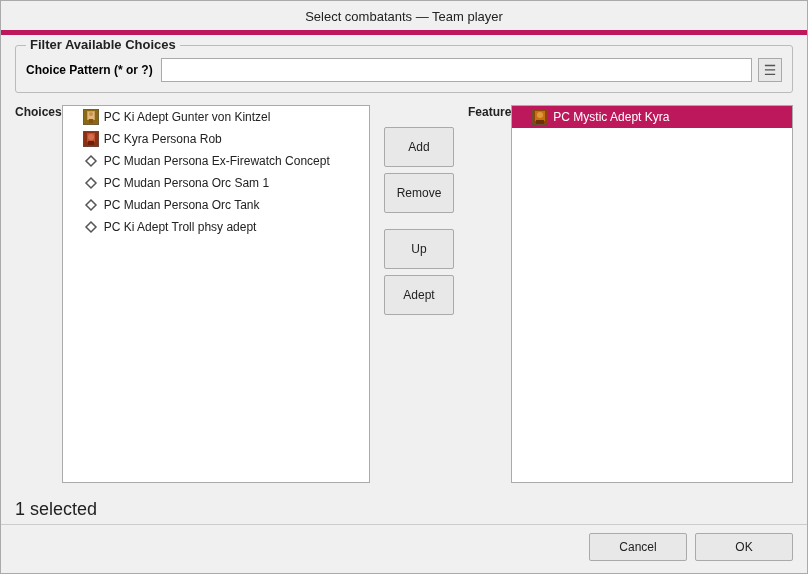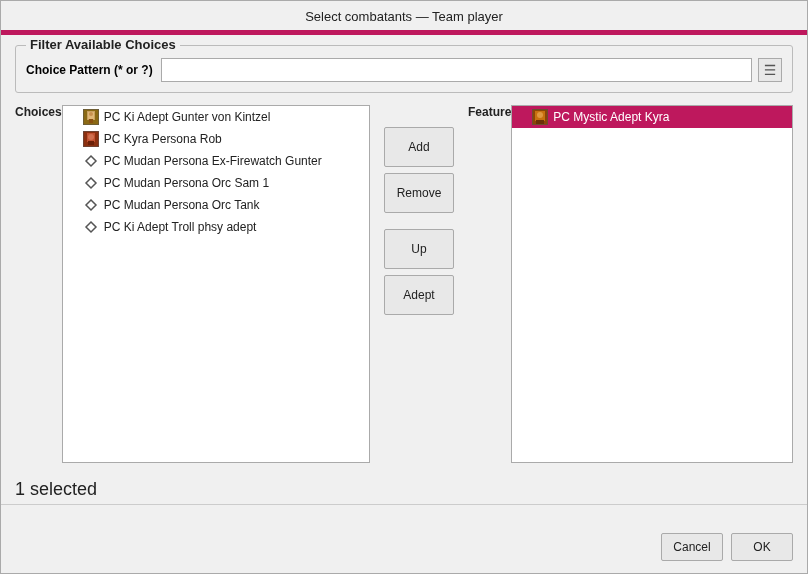--- a/index.html
+++ b/index.html
@@ -150,29 +150,28 @@
       color: #222;
     }
     .dialog-footer {
       display: flex;
       justify-content: flex-end;
       padding: 8px 14px 12px 14px;
       gap: 8px;
       border-top: 1px solid #ccc;
     }
     .footer-btn {
-      width: 62px;
+      width: 98px;
       height: 28px;
       border: 1px solid #aaa;
       background: #e8e8e8;
       cursor: pointer;
       font-size: 12px;
       color: #222;
       border-radius: 2px;
-      margin-top: 20px;
     }
   </style>
 </head>
 <body>
 
 <div class="dialog">
   <div class="dialog-title">Select combatants — Team player</div>
 
   <div class="dialog-body">
 
@@ -215,21 +214,21 @@
                 </svg>
               </span>
               <span>PC Kyra Persona Rob</span>
             </div>
             <div class="list-item">
               <span style="display: inline-flex; align-items: center; justify-content: center; width: 16px; height: 16px; margin-right: 5px; flex-shrink: 0;">
                 <svg width="16" height="16" viewBox="0 0 16 16">
                   <polygon points="8,3 13,8 8,13 3,8" fill="none" stroke="#555" stroke-width="1.5"></polygon>
                 </svg>
               </span>
-              <span>PC Mudan Persona Ex-Firewatch Gunter</span>
+              <span>PC Mudan Persona Ex-Firewatch Concept</span>
             </div>
             <div class="list-item">
               <span style="display: inline-flex; align-items: center; justify-content: center; width: 16px; height: 16px; margin-right: 5px; flex-shrink: 0;">
                 <svg width="16" height="16" viewBox="0 0 16 16">
                   <polygon points="8,3 13,8 8,13 3,8" fill="none" stroke="#555" stroke-width="1.5"></polygon>
                 </svg>
               </span>
               <span>PC Mudan Persona Orc Sam 1</span>
             </div>
             <div class="list-item">

